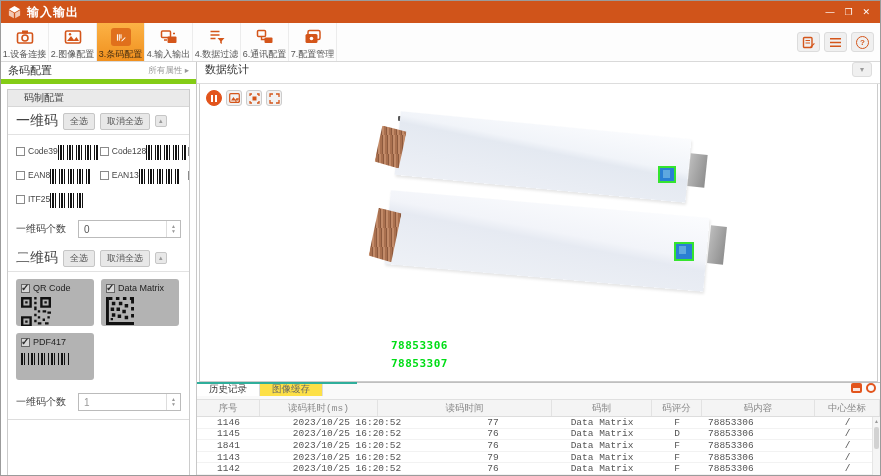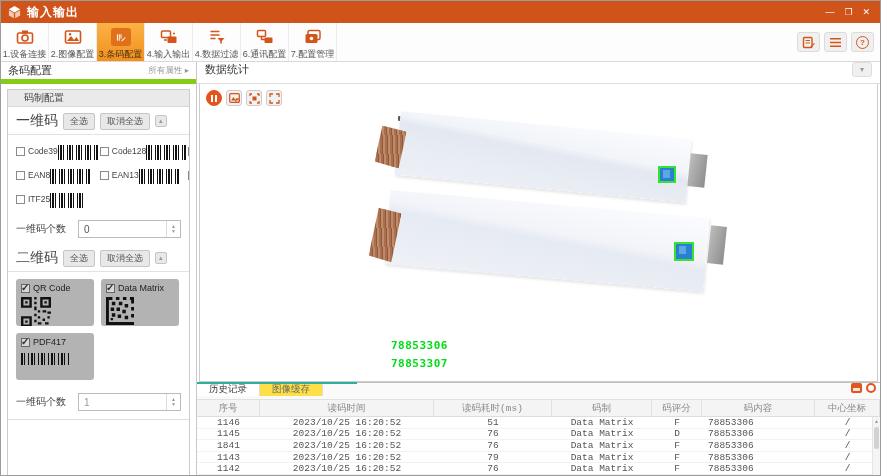--- a/index.html
+++ b/index.html
@@ -455,32 +455,32 @@
           <div class="btab">图像缓存</div>
           <div class="btabs-right">
             <div class="mini-save"></div>
             <div class="mini-ring"></div>
           </div>
         </div>
 
         <div class="tbl">
           <div class="trow thead">
             <span class="tc c1">序号</span>
+            <span class="tc c3">读码耗时(ms)</span>
             <span class="tc c2">读码时间</span>
-            <span class="tc c3">读码耗时(ms)</span>
             <span class="tc c4">码制</span>
             <span class="tc c5">码评分</span>
             <span class="tc c6">码内容</span>
             <span class="tc c7">中心坐标</span>
           </div>
 
           <div class="trow">
             <span class="tc c1">1146</span>
             <span class="tc c2">2023/10/25 16:20:52</span>
-            <span class="tc c3">51</span>
+            <span class="tc c3">77</span>
             <span class="tc c4">Data Matrix</span>
             <span class="tc c5">F</span>
             <span class="tc c6">78853306</span>
             <span class="tc c7">/</span>
           </div>
           <div class="trow">
             <span class="tc c1">1145</span>
             <span class="tc c2">2023/10/25 16:20:52</span>
             <span class="tc c3">76</span>
             <span class="tc c4">Data Matrix</span>

